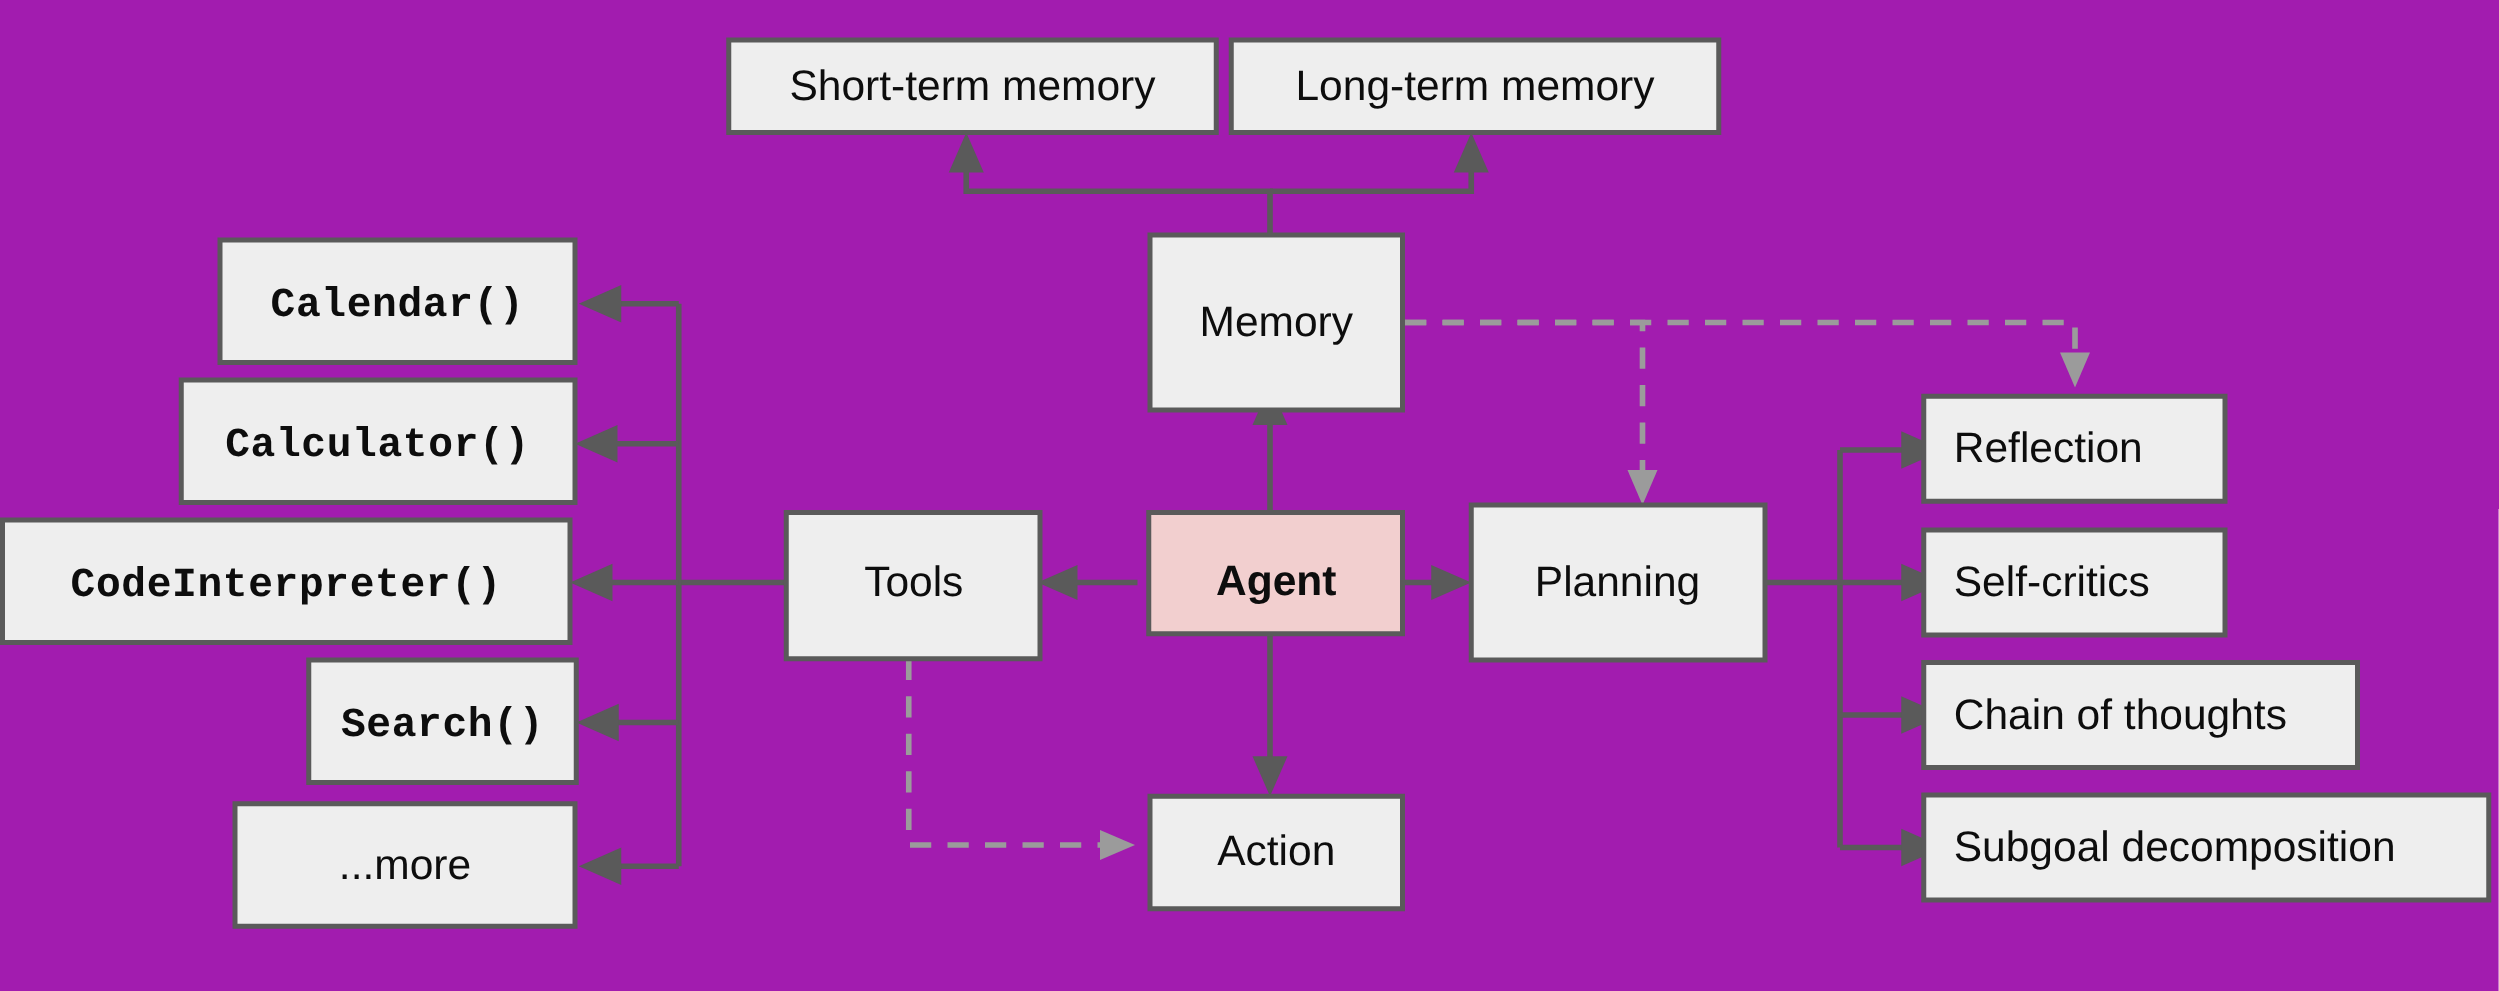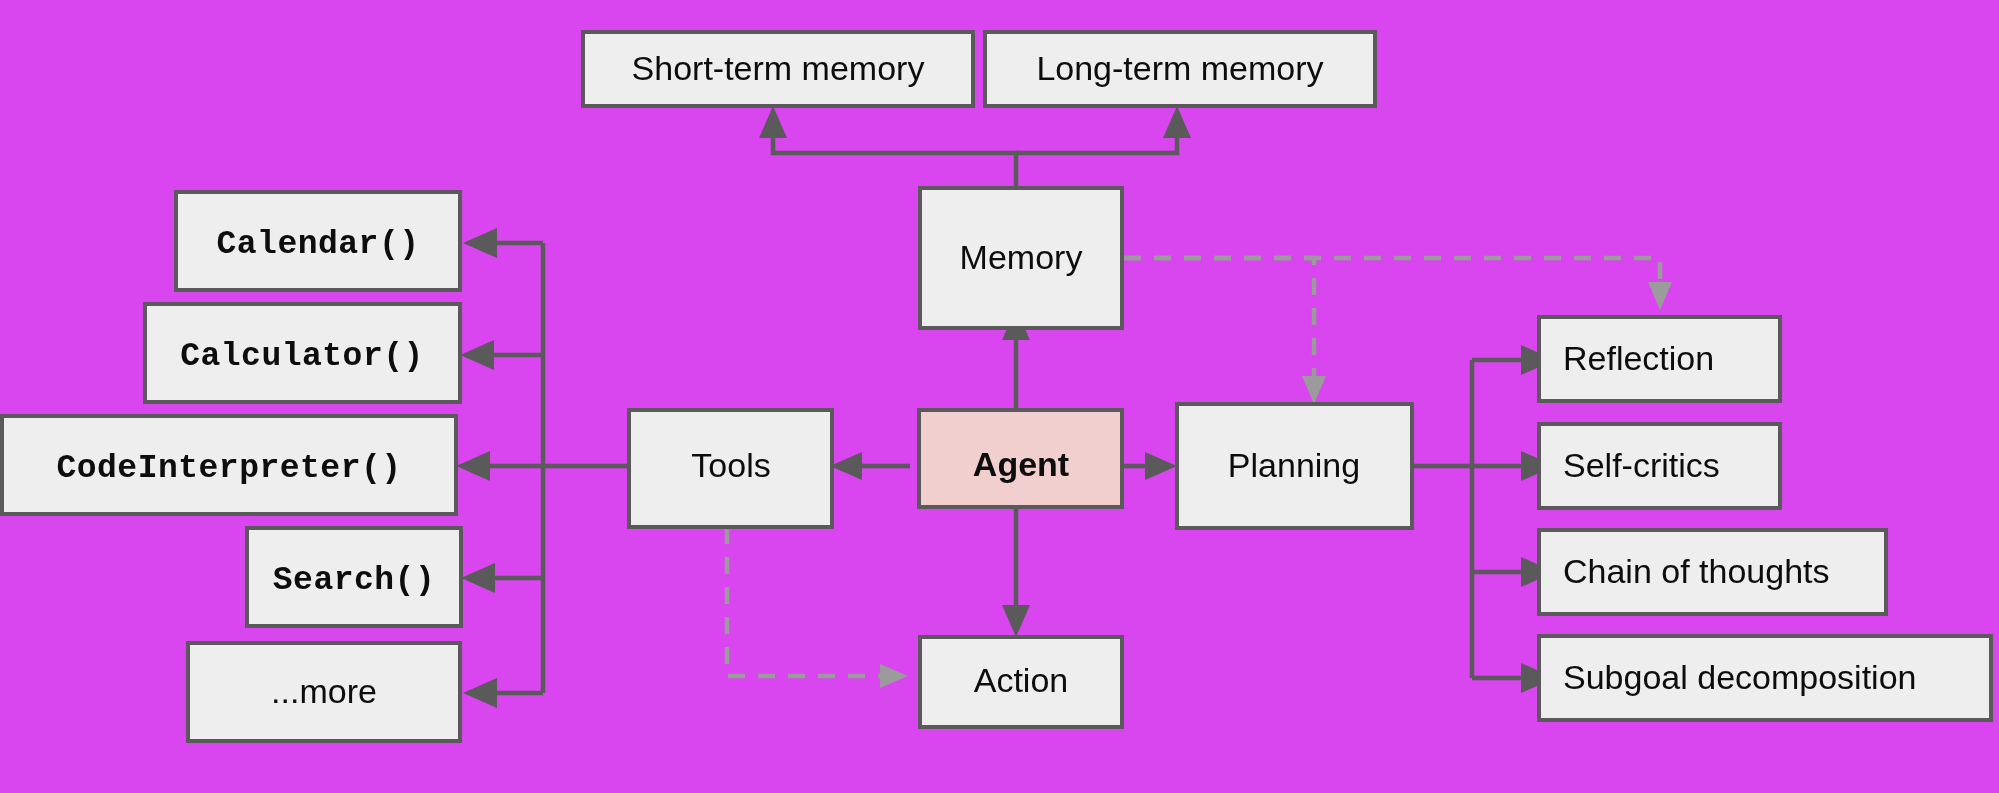--- a/index.html
+++ b/index.html
@@ -4,21 +4,21 @@
 <style>
   html, body {
     margin: 0;
     padding: 0;
     background: #ffffff;
   }
   #stage {
     position: relative;
     width: 1999px;
     height: 793px;
-    background: #d946ef;
+    background: #a21caf;
     overflow: hidden;
     font-family: "Liberation Sans", sans-serif;
   }
   #diagram-svg {
     position: absolute;
     left: 0;
     top: 0;
     width: 1999px;
     height: 793px;
   }

